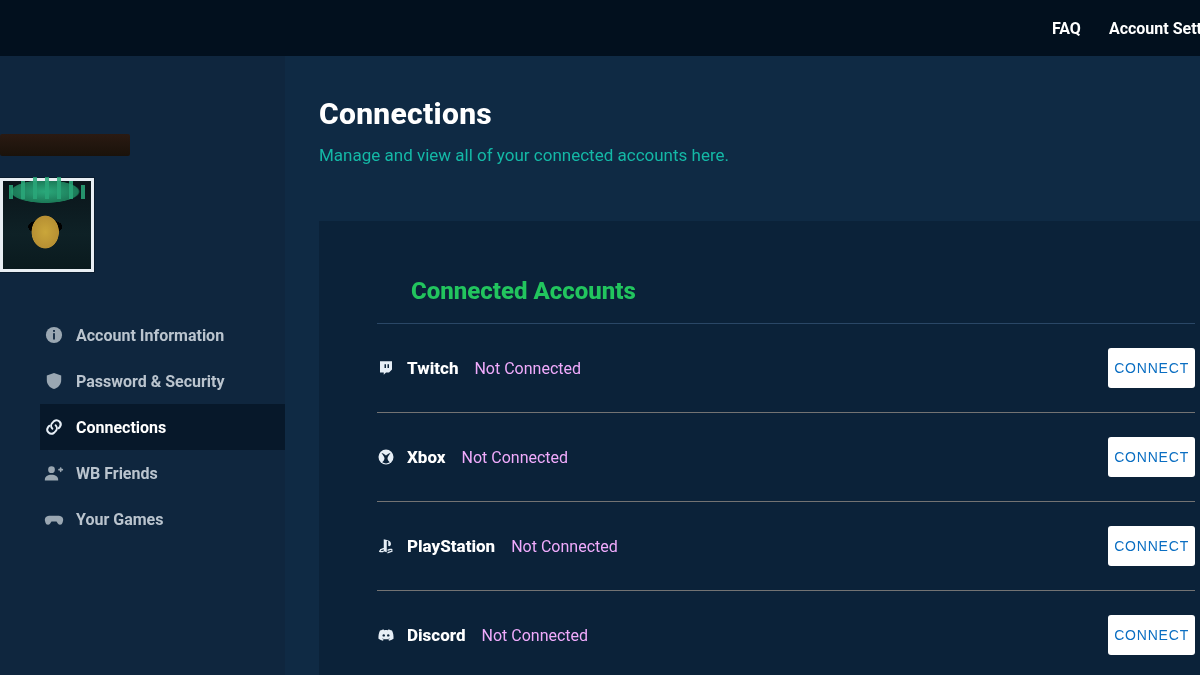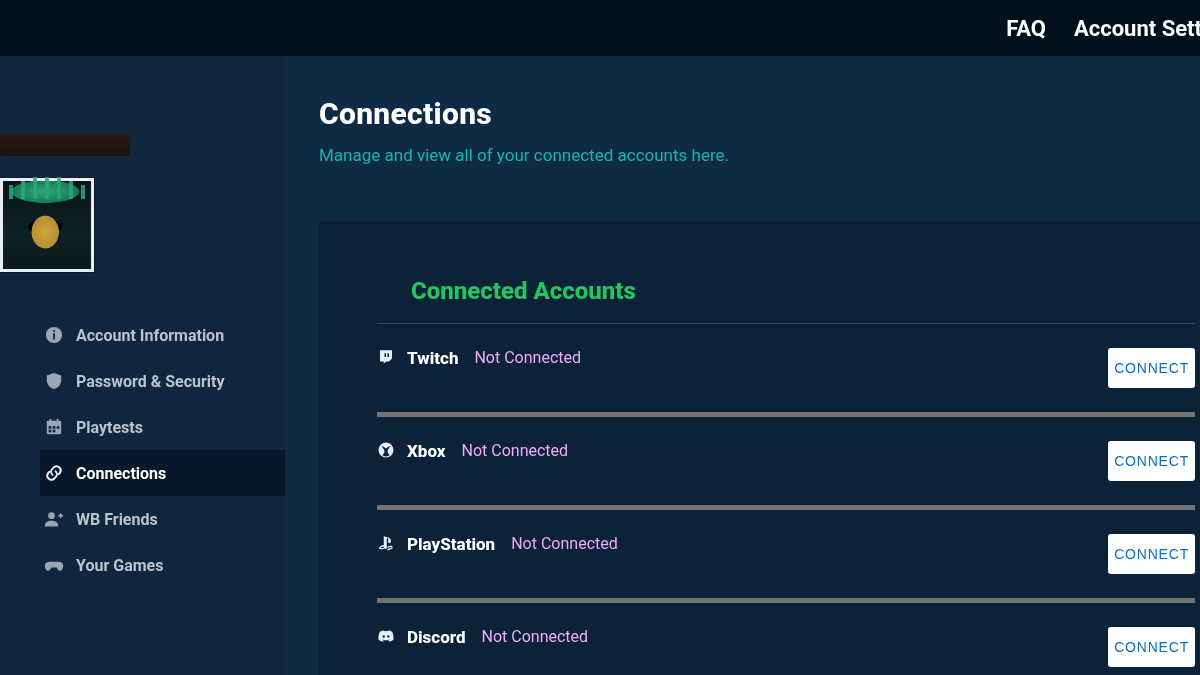--- a/index.html
+++ b/index.html
@@ -2,21 +2,21 @@
 <html><head>
 <meta charset="utf-8">
 <style>
   * { box-sizing: border-box; margin: 0; padding: 0; }
   html, body { width: 1200px; height: 675px; overflow: hidden; font-family: -apple-system, "Segoe UI", Roboto, Arial, sans-serif; background:#02101e; color:#e6eef6; }
   .topbar {
     position:absolute; top:0; left:0; right:0; height:56px;
     background:#02101e;
     display:flex; justify-content:flex-end; align-items:center;
     padding-right:0px;
-    font-weight:700; font-size:22px; color:#ffffff;
+    font-weight:700; font-size:16px; color:#ffffff;
   }
   .topbar .link { margin-left:28px; cursor:pointer; white-space:nowrap; }
   .topbar .link.cut { margin-right:-2px; } 
 
   .sidebar {
     position:absolute; top:56px; left:0; bottom:0; width:285px;
     background:#0f263e;
     padding-top:62px;
     color:#cfd7de;
   }
@@ -100,23 +100,23 @@
   }
   .panel h2 {
     font-size:24px; font-weight:800; color:#22c55e;margin-left:34px;
   }
   .panel .divider-top {
     margin-top:18px; height:1px; background:#2a4766; width:818px;
   }
 
   .acct-row {
     width:818px;
-    display:flex; 
+    display:flex; align-items:center;
     padding:24px 0;
-    border-bottom:5px solid #737373;
+    border-bottom:1px solid #737373;
   }
   .acct-row .svc-ic {
     width:18px; height:18px; margin-right:12px; flex:0 0 18px;
     display:flex; align-items:center; justify-content:center; color:#e6eef6;
   }
   .acct-row .svc-name { font-weight:800; font-size:17px; color:#ffffff; }
   .acct-row .svc-status { margin-left:16px; font-size:16px; color:#f0abfc; }
   .acct-row .spacer { flex:1; }
   .acct-row .connect-btn {
     background:#ffffff; color:#0a6ec2;
@@ -156,36 +156,20 @@
 
     <div class="nav-item">
       <span class="ic">
         <svg viewBox="0 0 20 20" width="18" height="18" fill="currentColor">
             <path d="M10 1 L18 4 V9 C18 14 14.5 18 10 19 C5.5 18 2 14 2 9 V4 Z"></path>
           </svg>
       </span>
       <span>Password &amp; Security</span>
     </div>
 
-    <div class="nav-item">
-      <span class="ic">
-        <svg viewBox="0 0 20 20" width="18" height="18" fill="currentColor">
-            <rect x="2" y="3" width="16" height="15" rx="1"></rect>
-            <rect x="2" y="3" width="16" height="4" fill="#0f263e" opacity="0"></rect>
-            <rect x="4" y="9" width="3" height="3" fill="#0f263e"></rect>
-            <rect x="8.5" y="9" width="3" height="3" fill="#0f263e"></rect>
-            <rect x="13" y="9" width="3" height="3" fill="#0f263e"></rect>
-            <rect x="4" y="13" width="3" height="3" fill="#0f263e"></rect>
-            <rect x="8.5" y="13" width="3" height="3" fill="#0f263e"></rect>
-            <rect x="5" y="1" width="2" height="4"></rect>
-            <rect x="13" y="1" width="2" height="4"></rect>
-          </svg>
-      </span>
-      <span>Playtests</span>
-    </div>
 
     <div class="nav-item active">
       <span class="ic">
         <svg viewBox="0 0 24 24" width="20" height="20" fill="none" stroke="currentColor" stroke-width="2.4" stroke-linecap="round">
             <path d="M10 14a5 5 0 0 1 0-7l2-2a5 5 0 0 1 7 7l-1.5 1.5"></path>
             <path d="M14 10a5 5 0 0 1 0 7l-2 2a5 5 0 0 1-7-7l1.5-1.5"></path>
           </svg>
       </span>
       <span>Connections</span>
     </div>

